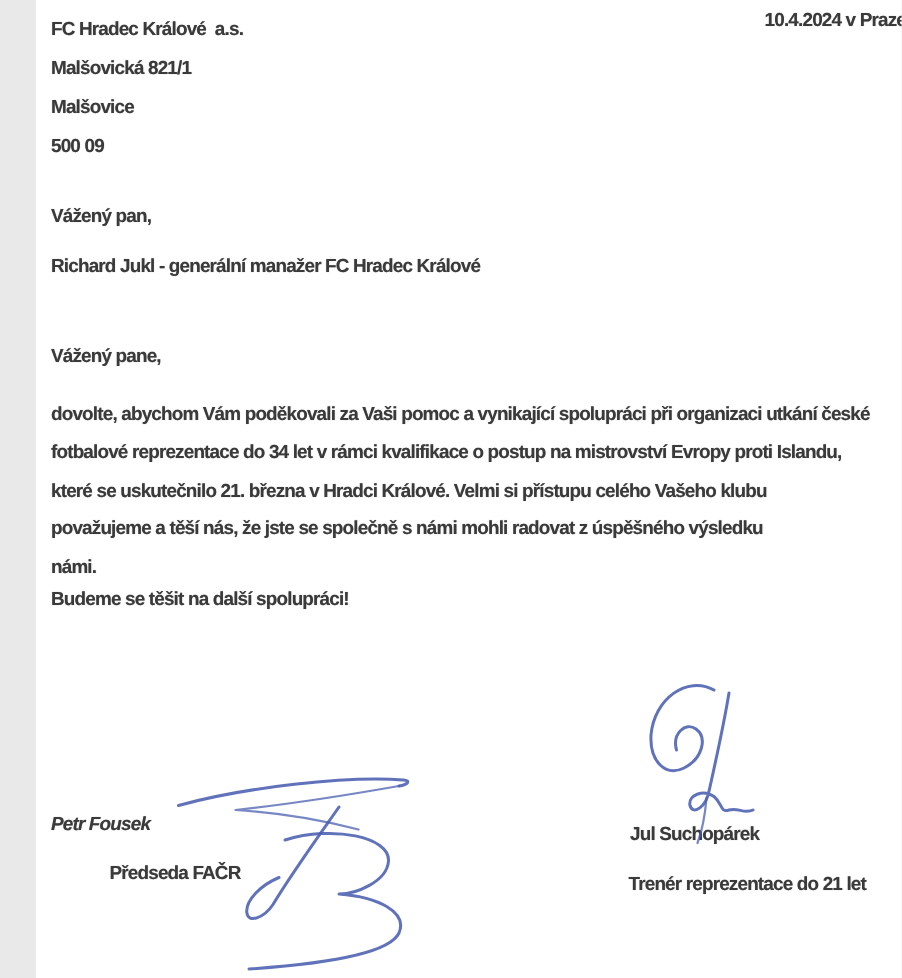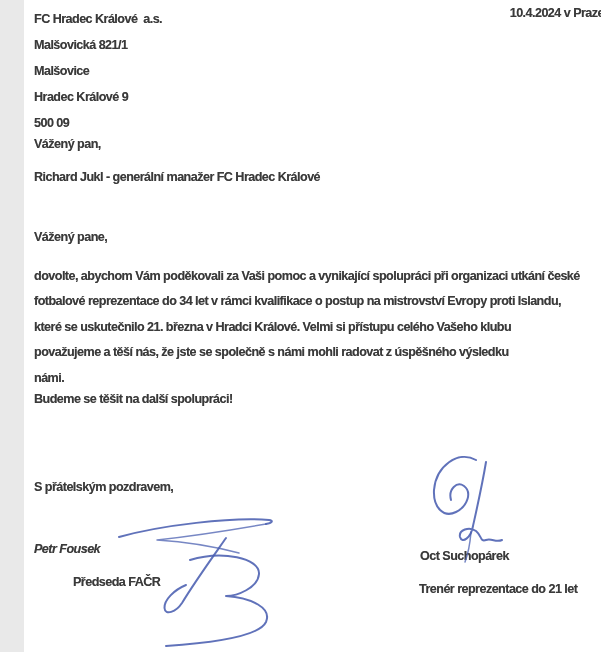--- a/index.html
+++ b/index.html
@@ -33,52 +33,50 @@
 </style>
 </head>
 <body>
 
 <div class="page" style="background: rgb(255, 255, 255); color: rgb(58, 58, 58);">
 
   <div class="addr">
     <div class="aline">FC Hradec Králové  a.s.</div>
     <div class="aline">Malšovická 821/1</div>
     <div class="aline">Malšovice</div>
-    <div class="aline">Hradec Králové 9</div>
     <div class="aline">500 09</div>
   </div>
 
   <div class="line date">10.4.2024 v Praze</div>
 
   <div class="line sal1">Vážený pan,</div>
   <div class="line sal2">Richard Jukl - generální manažer FC Hradec Králové</div>
   <div class="line sal3">Vážený pane,</div>
 
   <div class="para">
     <div class="pline">dovolte, abychom Vám poděkovali za Vaši pomoc a vynikající spolupráci při organizaci utkání české</div>
     <div class="pline">fotbalové reprezentace do 34 let v rámci kvalifikace o postup na mistrovství Evropy proti Islandu,</div>
     <div class="pline">které se uskutečnilo 21. března v Hradci Králové. Velmi si přístupu celého Vašeho klubu</div>
     <div class="pline">považujeme a těší nás, že jste se společně s námi mohli radovat z úspěšného výsledku</div>
     <div class="pline">námi.</div>
   </div>
 
   <div class="line closing">Budeme se těšit na další spolupráci!</div>
-  <div class="line valediction">S přátelským pozdravem,</div>
 
   <svg class="sig sig-left" width="180" height="142" viewBox="0 0 180 142" aria-hidden="true">
     <path d="M 17 29 C 60 17, 130 9, 167 12 C 172 12.5, 170 15, 164 16" stroke="#4a5fb0"></path>
     <path class="thin" d="M 164 16 C 130 22, 92 28, 55 32 C 88 34, 118 40, 137 45" stroke="#4a5fb0"></path>
     <path d="M 124 30 C 110 50, 92 75, 80 95 C 74 104, 63 108, 62.5 100 C 62 92, 72 82, 84 77" stroke="#4a5fb0"></path>
     <path d="M 88 52 C 120 42, 158 50, 157 66 C 156 80, 135 88, 124 88 C 150 90, 170 100, 164 114 C 157 129, 108 135, 64 138" stroke="#4a5fb0"></path>
   </svg>
 
   <svg class="sig sig-right" width="90" height="115" viewBox="0 0 90 115" aria-hidden="true">
     <path d="M 52 12 C 34 2, 12 18, 10 42 C 9 60, 20 70, 32 64 C 44 58, 48 44, 40 38 C 33 33, 24 41, 27 52" stroke="#4a5fb0"></path>
     <path d="M 62 14 C 58 38, 53 60, 49 78 C 47 90, 38 96, 36 89 C 34.5 82, 45 78, 52 83 C 58 88, 56 94, 62 92 C 68 90, 72 95, 78 92" stroke="#4a5fb0"></path>
     <path class="thin" d="M 47 84 C 46 96, 44 106, 41 114" stroke="#4a5fb0"></path>
   </svg>
 
   <div class="line name-left">Petr Fousek</div>
   <div class="line title-left">Předseda FAČR</div>
-  <div class="line name-right">Oct Suchopárek</div>
+  <div class="line name-right">Jul Suchopárek</div>
   <div class="line title-right">Trenér reprezentace do 21 let</div>
 
 </div>
 
 </body></html>

